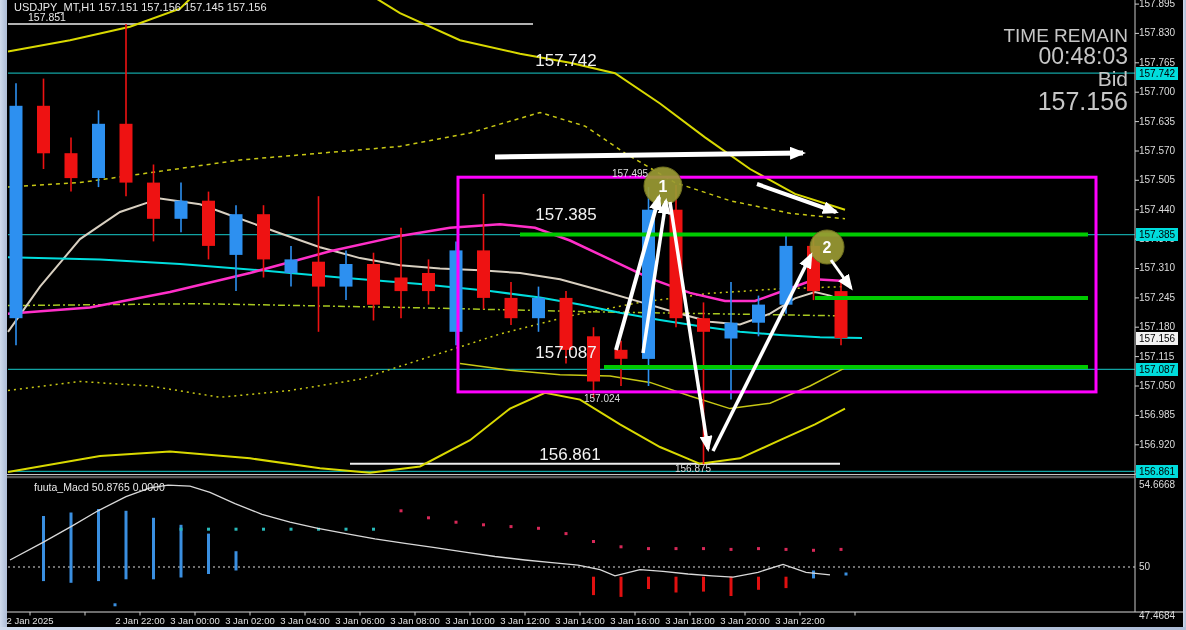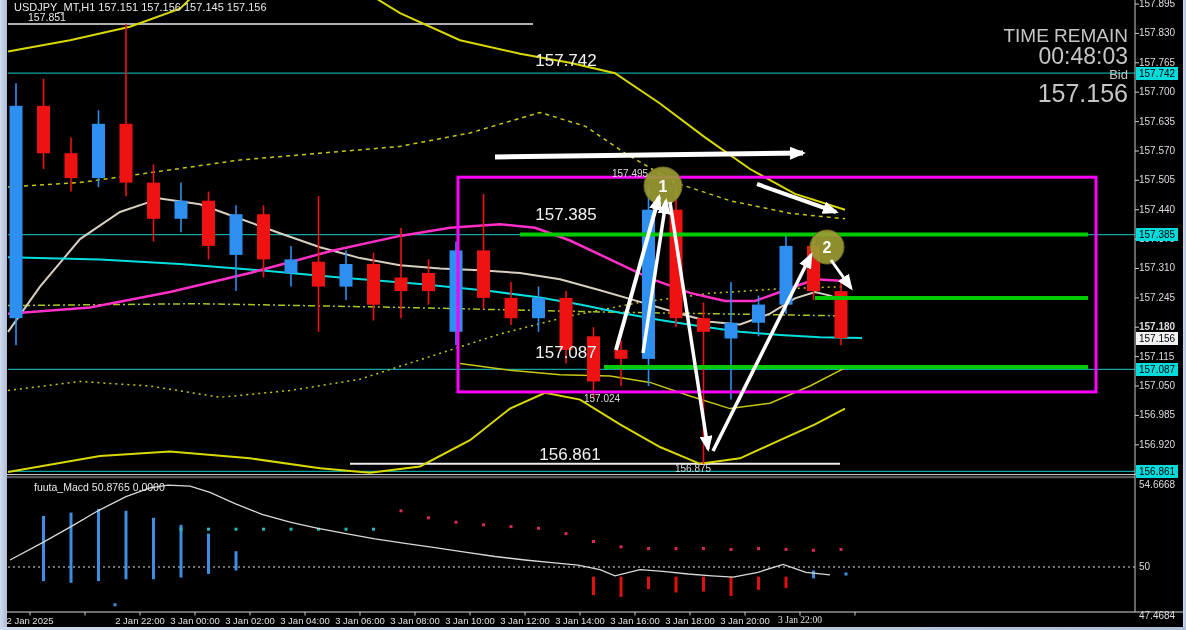--- a/index.html
+++ b/index.html
@@ -6,21 +6,21 @@
   #stage{position:relative;width:1186px;height:630px;background:#000;overflow:hidden;
          font-family:"Liberation Sans",sans-serif;}
   .chrome{position:absolute;background:linear-gradient(90deg,#cfdaec,#adbcd6);}
   #svg-holder{position:absolute;left:0;top:0;width:1186px;height:630px;}
   .ovl{position:absolute;white-space:nowrap;color:#e8e8e8;}
   #hdr1{left:14px;top:1px;font-size:11px;}
   #hdr2{left:28px;top:11px;font-size:10.5px;}
   #info{right:58px;top:26px;text-align:right;color:#c6c6c6;line-height:1.0;}
   #info .l1{font-size:19px;}
   #info .l2{font-size:23px;}
-  #info .l3{font-size:13px;}
+  #info .l3{font-size:21px;}
   #info .l4{font-size:25px;}
   #wm{right:53px;top:444px;font-size:27px;color:#e4f3f3;
       text-shadow:0 0 1px #0a9b9b,0 0 3px #077;letter-spacing:1px;}
   #macd-lbl{left:14px;top:481px;font-size:10.5px;padding-left:20px;}
   .ann-big{font-size:17px;color:#f2f2f2;transform:translateX(-50%);}
   .ann-sm{font-size:10px;color:#dedede;transform:translateX(-50%);}
   .ps-lbl{position:absolute;left:1139px;font-size:10px;color:#dcdcdc;}
   .ps-tag{position:absolute;left:1136px;font-size:10px;color:#000;background:#00dcdc;
           padding:0 3px;height:13px;line-height:13px;}
   .ps-tag.bid{background:#f2f2f2;}
@@ -243,21 +243,21 @@
       <div class="ps-lbl" style="top: 27.448px;">157.830</div>
       <div class="ps-lbl" style="top: 56.828px;">157.765</div>
       <div class="ps-lbl" style="top: 86.208px;">157.700</div>
       <div class="ps-lbl" style="top: 115.588px;">157.635</div>
       <div class="ps-lbl" style="top: 144.968px;">157.570</div>
       <div class="ps-lbl" style="top: 174.348px;">157.505</div>
       <div class="ps-lbl" style="top: 203.728px;">157.440</div>
       <div class="ps-lbl" style="top: 233.108px;">157.375</div>
       <div class="ps-lbl" style="top: 262.488px;">157.310</div>
       <div class="ps-lbl" style="top: 291.868px;">157.245</div>
-      <div class="ps-lbl" style="top: 321.248px; font-weight: bold;">157.180</div>
+      <div class="ps-lbl" style="top: 321.248px;">157.180</div>
       <div class="ps-lbl" style="top: 350.628px;">157.115</div>
       <div class="ps-lbl" style="top: 380.008px;">157.050</div>
       <div class="ps-lbl" style="top: 409.388px;">156.985</div>
       <div class="ps-lbl" style="top: 438.768px;">156.920</div>
       <div class="ps-lbl" style="top: 468.148px;">156.855</div>
       <div class="ps-tag" style="top: 66.724px;">157.742</div>
       <div class="ps-tag" style="top: 228.088px;">157.385</div>
       <div class="ps-tag bid" style="top: 331.596px;">157.156</div>
       <div class="ps-tag" style="top: 362.784px;">157.087</div>
       <div class="ps-tag" style="top: 464.936px;">156.861</div>
@@ -273,17 +273,17 @@
       <div class="tx-lbl" style="left: 250px;">3 Jan 02:00</div>
       <div class="tx-lbl" style="left: 305px;">3 Jan 04:00</div>
       <div class="tx-lbl" style="left: 360px;">3 Jan 06:00</div>
       <div class="tx-lbl" style="left: 415px;">3 Jan 08:00</div>
       <div class="tx-lbl" style="left: 470px;">3 Jan 10:00</div>
       <div class="tx-lbl" style="left: 525px;">3 Jan 12:00</div>
       <div class="tx-lbl" style="left: 580px;">3 Jan 14:00</div>
       <div class="tx-lbl" style="left: 635px;">3 Jan 16:00</div>
       <div class="tx-lbl" style="left: 690px;">3 Jan 18:00</div>
       <div class="tx-lbl" style="left: 745px;">3 Jan 20:00</div>
-      <div class="tx-lbl" style="left: 800px; font-family: Liberation Serif, serif;">3 Jan 22:00</div>
+      <div class="tx-lbl" style="left: 800px;">3 Jan 22:00</div>
       <div class="tx-lbl" style="left: 855px; margin-top: 23px;">6 Jan 00:00</div>
     </div>
 
 </div>
 
 </body></html>

